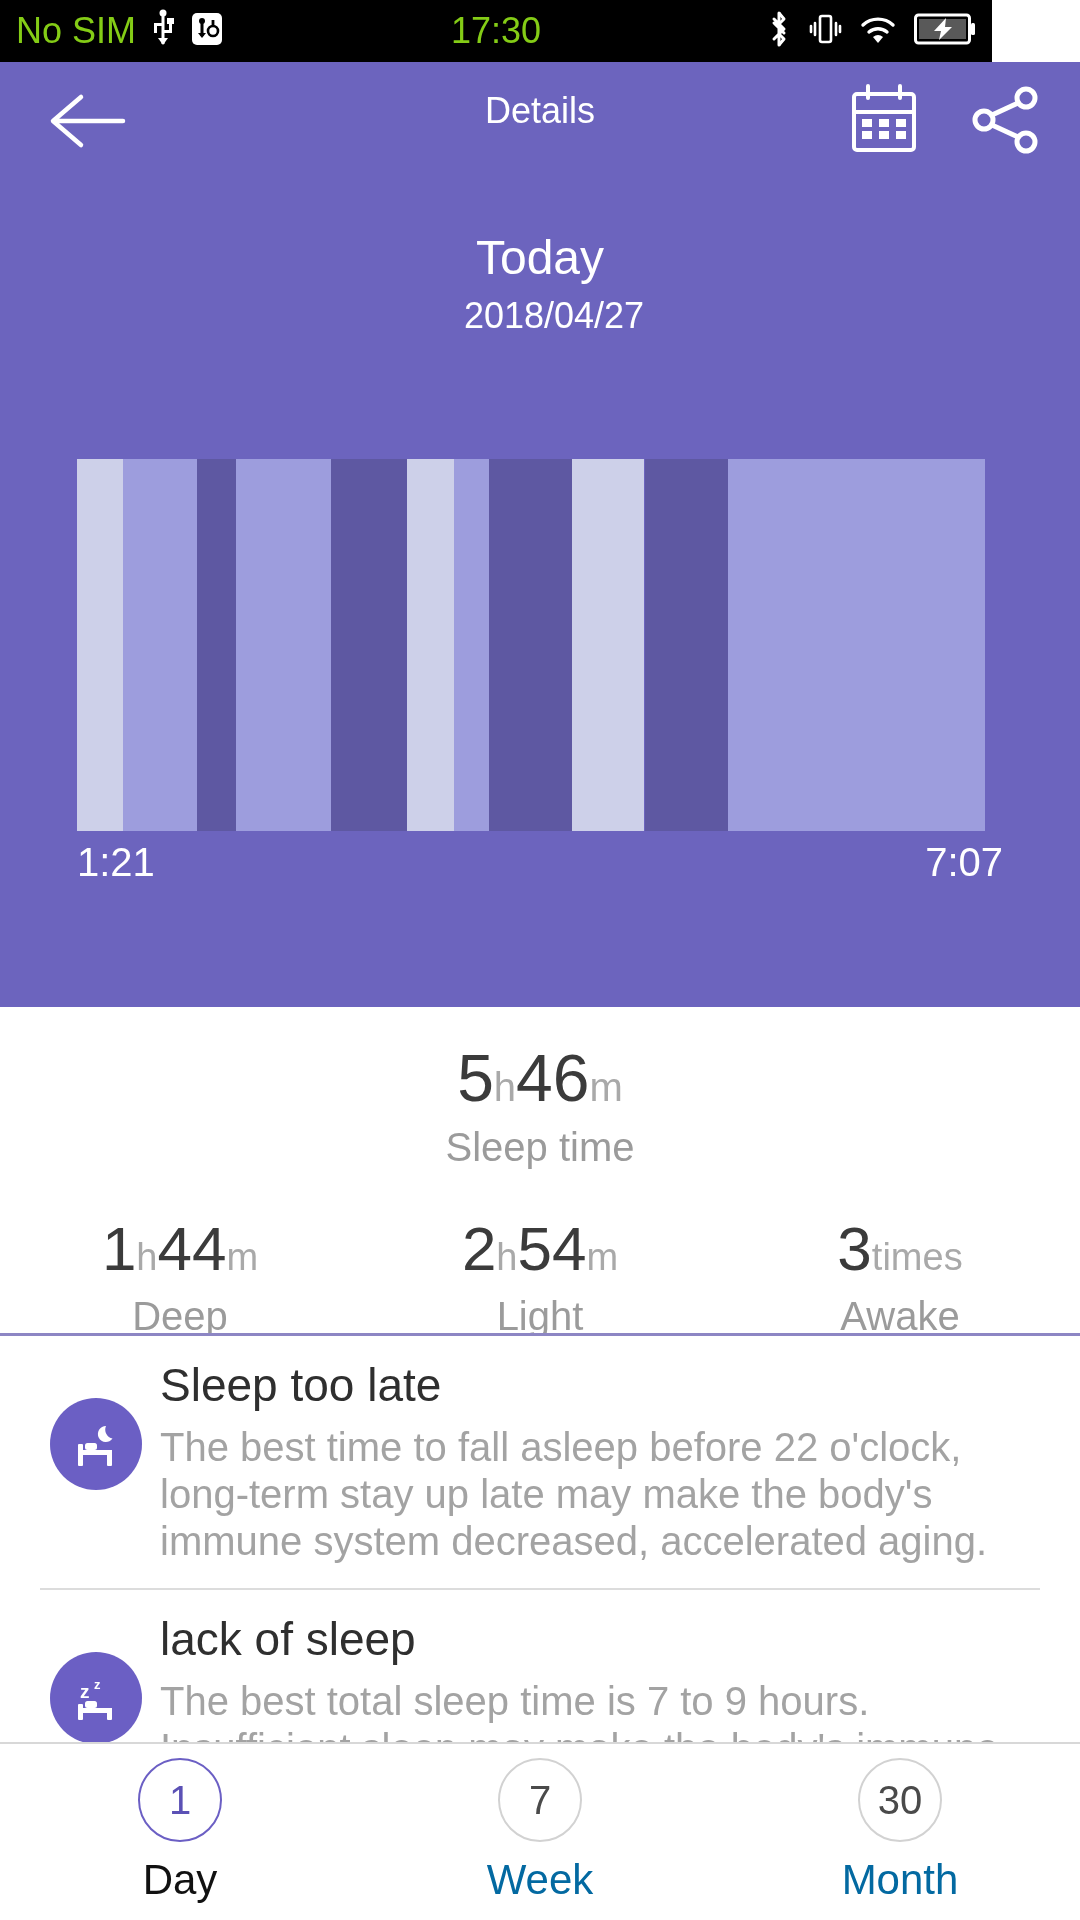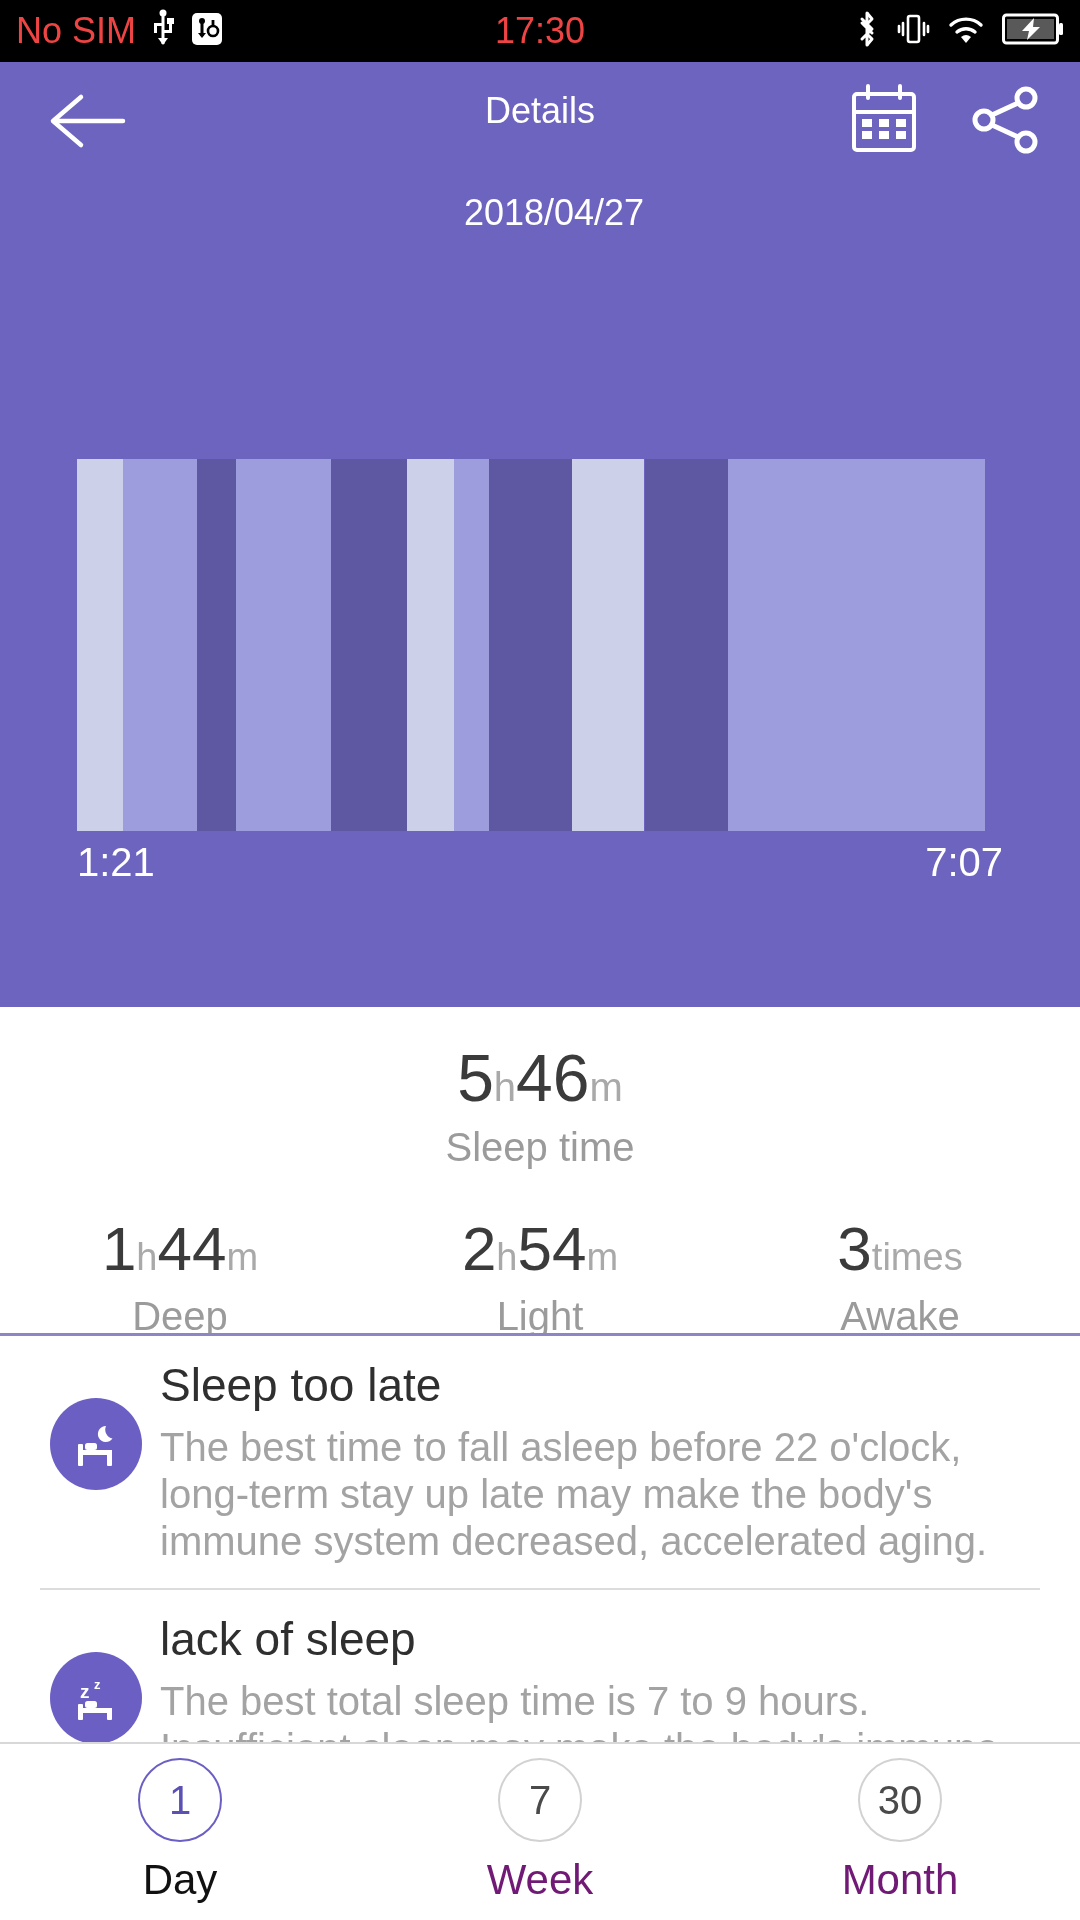--- a/index.html
+++ b/index.html
@@ -5,22 +5,22 @@
   * { margin:0; padding:0; box-sizing:border-box; }
   html,body { width:1080px; height:1920px; overflow:hidden; }
   body {
     font-family:"Liberation Sans", sans-serif;
     background:#ffffff;
     position:relative;
   }
 
   
   .statusbar{
-    position:absolute; top:0; left:0; width:1080px; height:62px;
-    background:#000; color:#ef4444; display:flex; align-items:center;
+    position:absolute; top:0; left:0; width:992px; height:62px;
+    background:#000; color:#84cc16; display:flex; align-items:center;
     padding:0 16px;
   }
   .sb-left{ display:flex; align-items:center; gap:14px; }
   .sb-nosim{ font-size:36px; letter-spacing:0px; font-weight:400; }
   .sb-center{
     position:absolute; left:0; right:0; text-align:center;
     font-size:36px; pointer-events:none;
   }
   .sb-right{ margin-left:auto; display:flex; align-items:center; gap:16px; z-index:2;}
   .icn{ display:inline-block; }
@@ -117,21 +117,21 @@
   .tab{
     flex:1; display:flex; flex-direction:column; align-items:center;
     justify-content:flex-start; padding-top:14px; cursor:pointer;
   }
   .tab-circle{
     width:84px; height:84px; border-radius:50%; border:2px solid #d2d2d2;
     display:flex; align-items:center; justify-content:center;
     font-size:40px; color:#4a4a4a;
   }
   .tab.active .tab-circle{ border-color:#6B5FC4; color:#5b51b5; }
-  .tab-label{ margin-top:14px; font-size:42px; color:#701a75; }
+  .tab-label{ margin-top:14px; font-size:42px; color:#0369a1; }
   .tab.active .tab-label{ color:#111; }
 </style>
 </head>
 <body>
 
 <div class="statusbar">
   <div class="sb-left">
     <span class="sb-nosim">No SIM</span>
     <span class="icn">
       <svg width="26" height="40" viewBox="0 0 26 40">
@@ -235,20 +235,21 @@
               <circle cx="58" cy="60" r="9"></circle>
               <line x1="24" y1="33" x2="50" y2="21"></line>
               <line x1="24" y1="43" x2="50" y2="55"></line>
             </g>
           </svg>
         </span>
       </div>
     </div>
   </div>
 
+  <div class="today">Today</div>
   <div class="datestr">2018/04/27</div>
 
   <div class="chart-wrap">
     <div class="chart" id="chart">
         <div class="seg" style="left: 0%; width: 5.1%; background: rgb(205, 208, 233);"></div>
         <div class="seg" style="left: 5.1%; width: 8.1%; background: rgb(157, 157, 221);"></div>
         <div class="seg" style="left: 13.2%; width: 4.3%; background: rgb(94, 88, 162);"></div>
         <div class="seg" style="left: 17.5%; width: 10.5%; background: rgb(157, 157, 221);"></div>
         <div class="seg" style="left: 28%; width: 8.3%; background: rgb(94, 88, 162);"></div>
         <div class="seg" style="left: 36.3%; width: 5.2%; background: rgb(205, 208, 233);"></div>

